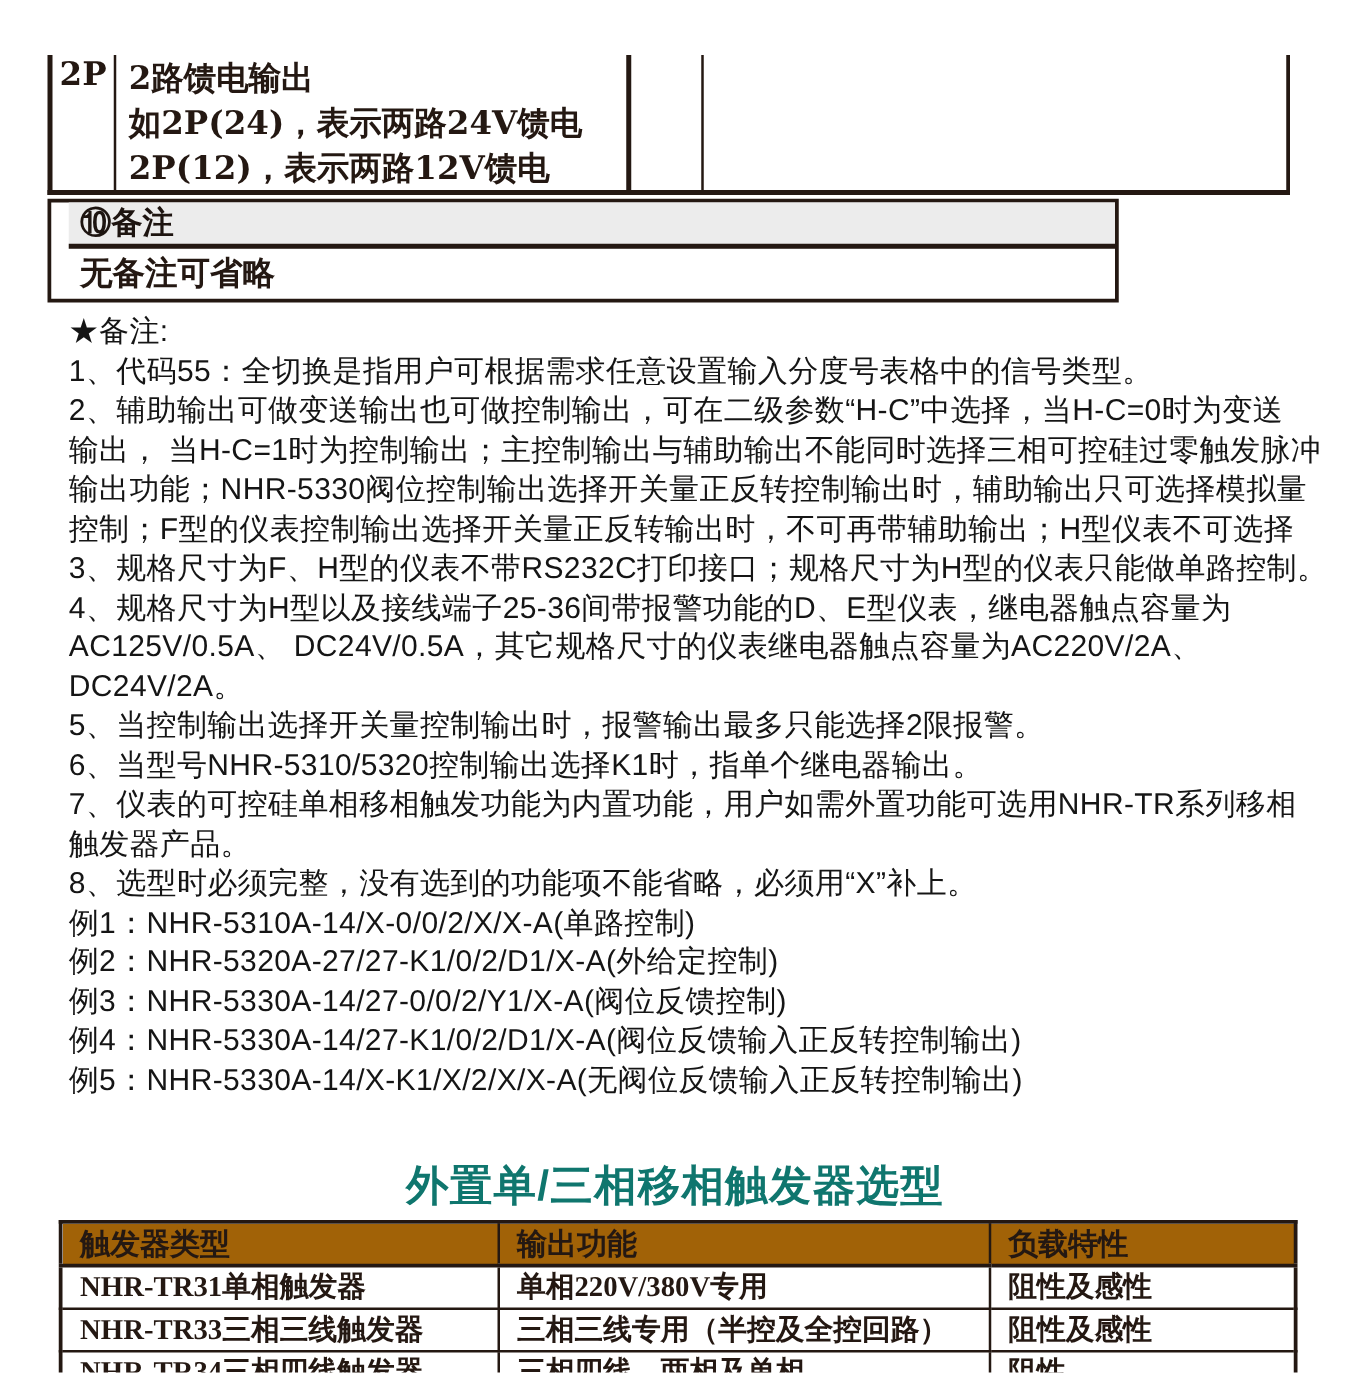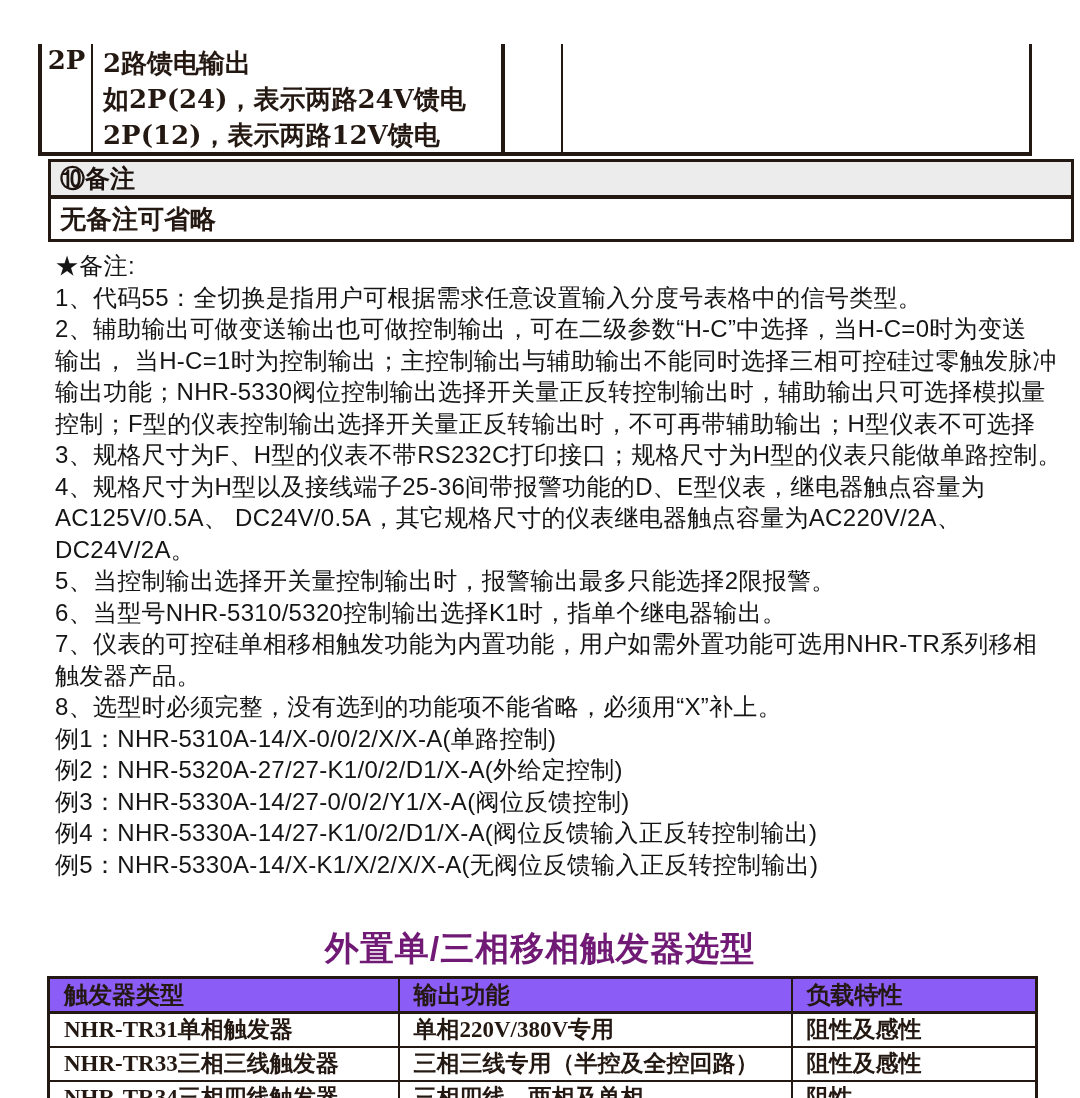--- a/index.html
+++ b/index.html
@@ -26,59 +26,60 @@
     font-size:26px;color:var(--ink);
   }
   .cell-code{width:51px;border-right:2px solid var(--ink);text-align:center;padding-top:1px;box-sizing:border-box;}
   .cell-desc{width:412px;border-right:4px solid var(--ink);padding:1px 0 0 10px;box-sizing:border-box;}
   .cell-desc .tline{line-height:36px;white-space:nowrap;}
   .cell-narrow{width:58px;border-right:2px solid var(--ink);box-sizing:border-box;}
   .cell-rest{flex:1;}
 
   
   .remark-band{
-    position:absolute;left:48px;top:115px;width:1026px;box-sizing:border-box;
+    position:absolute;left:38px;top:115px;width:857px;box-sizing:border-box;
     border:3px solid var(--ink);
+    padding-left:14px;
   }
   .remark-header{
     height:33px;line-height:33px;background:var(--header-bg);
     border-bottom:4px solid var(--ink);
     font-weight:700;font-size:25px;padding-left:9px;color:#1d1410;
   }
   .remark-body{
     height:40px;line-height:40px;
     font-family:"DejaVu Serif", serif;font-weight:700;font-size:26px;
     padding-left:9px;color:var(--ink);
   }
 
   
   .notes{position:absolute;left:55px;top:206px;width:1010px;font-size:24px;color:var(--note-ink);}
   .note-line{height:31.5px;line-height:31.5px;white-space:nowrap;letter-spacing:0.3px;}
 
   
   .trigger-title{
     position:absolute;left:0;top:882px;width:1080px;text-align:center;
-    font-size:34px;font-weight:700;color:#701a75;letter-spacing:1px;
+    font-size:34px;font-weight:700;color:#0f766e;letter-spacing:1px;
   }
 
   
   .trigger-table{
     position:absolute;left:47px;top:932px;width:991px;
     border-collapse:collapse;table-layout:fixed;
     color:var(--ink);
   }
   .trigger-table th,.trigger-table td{
     border:2px solid var(--ink);
     padding:0 0 0 14px;text-align:left;vertical-align:middle;
     height:34px;box-sizing:border-box;white-space:nowrap;overflow:hidden;
   }
   .trigger-table{border:3px solid var(--ink);}
   .trigger-table th{
     font-family:"Liberation Sans", sans-serif;font-weight:700;font-size:24px;
-    border-bottom:3px solid var(--ink);background:#8b5cf6;
+    border-bottom:3px solid var(--ink);background:#a16207;
   }
   .trigger-table td{
     font-family:Liberation Serif, serif;font-weight:600;font-size:23px;
   }
   .col-type{width:350px;}
   .col-wiring{width:393px;}
   .col-load{width:auto;}
 </style>
 </head>
 <body>

